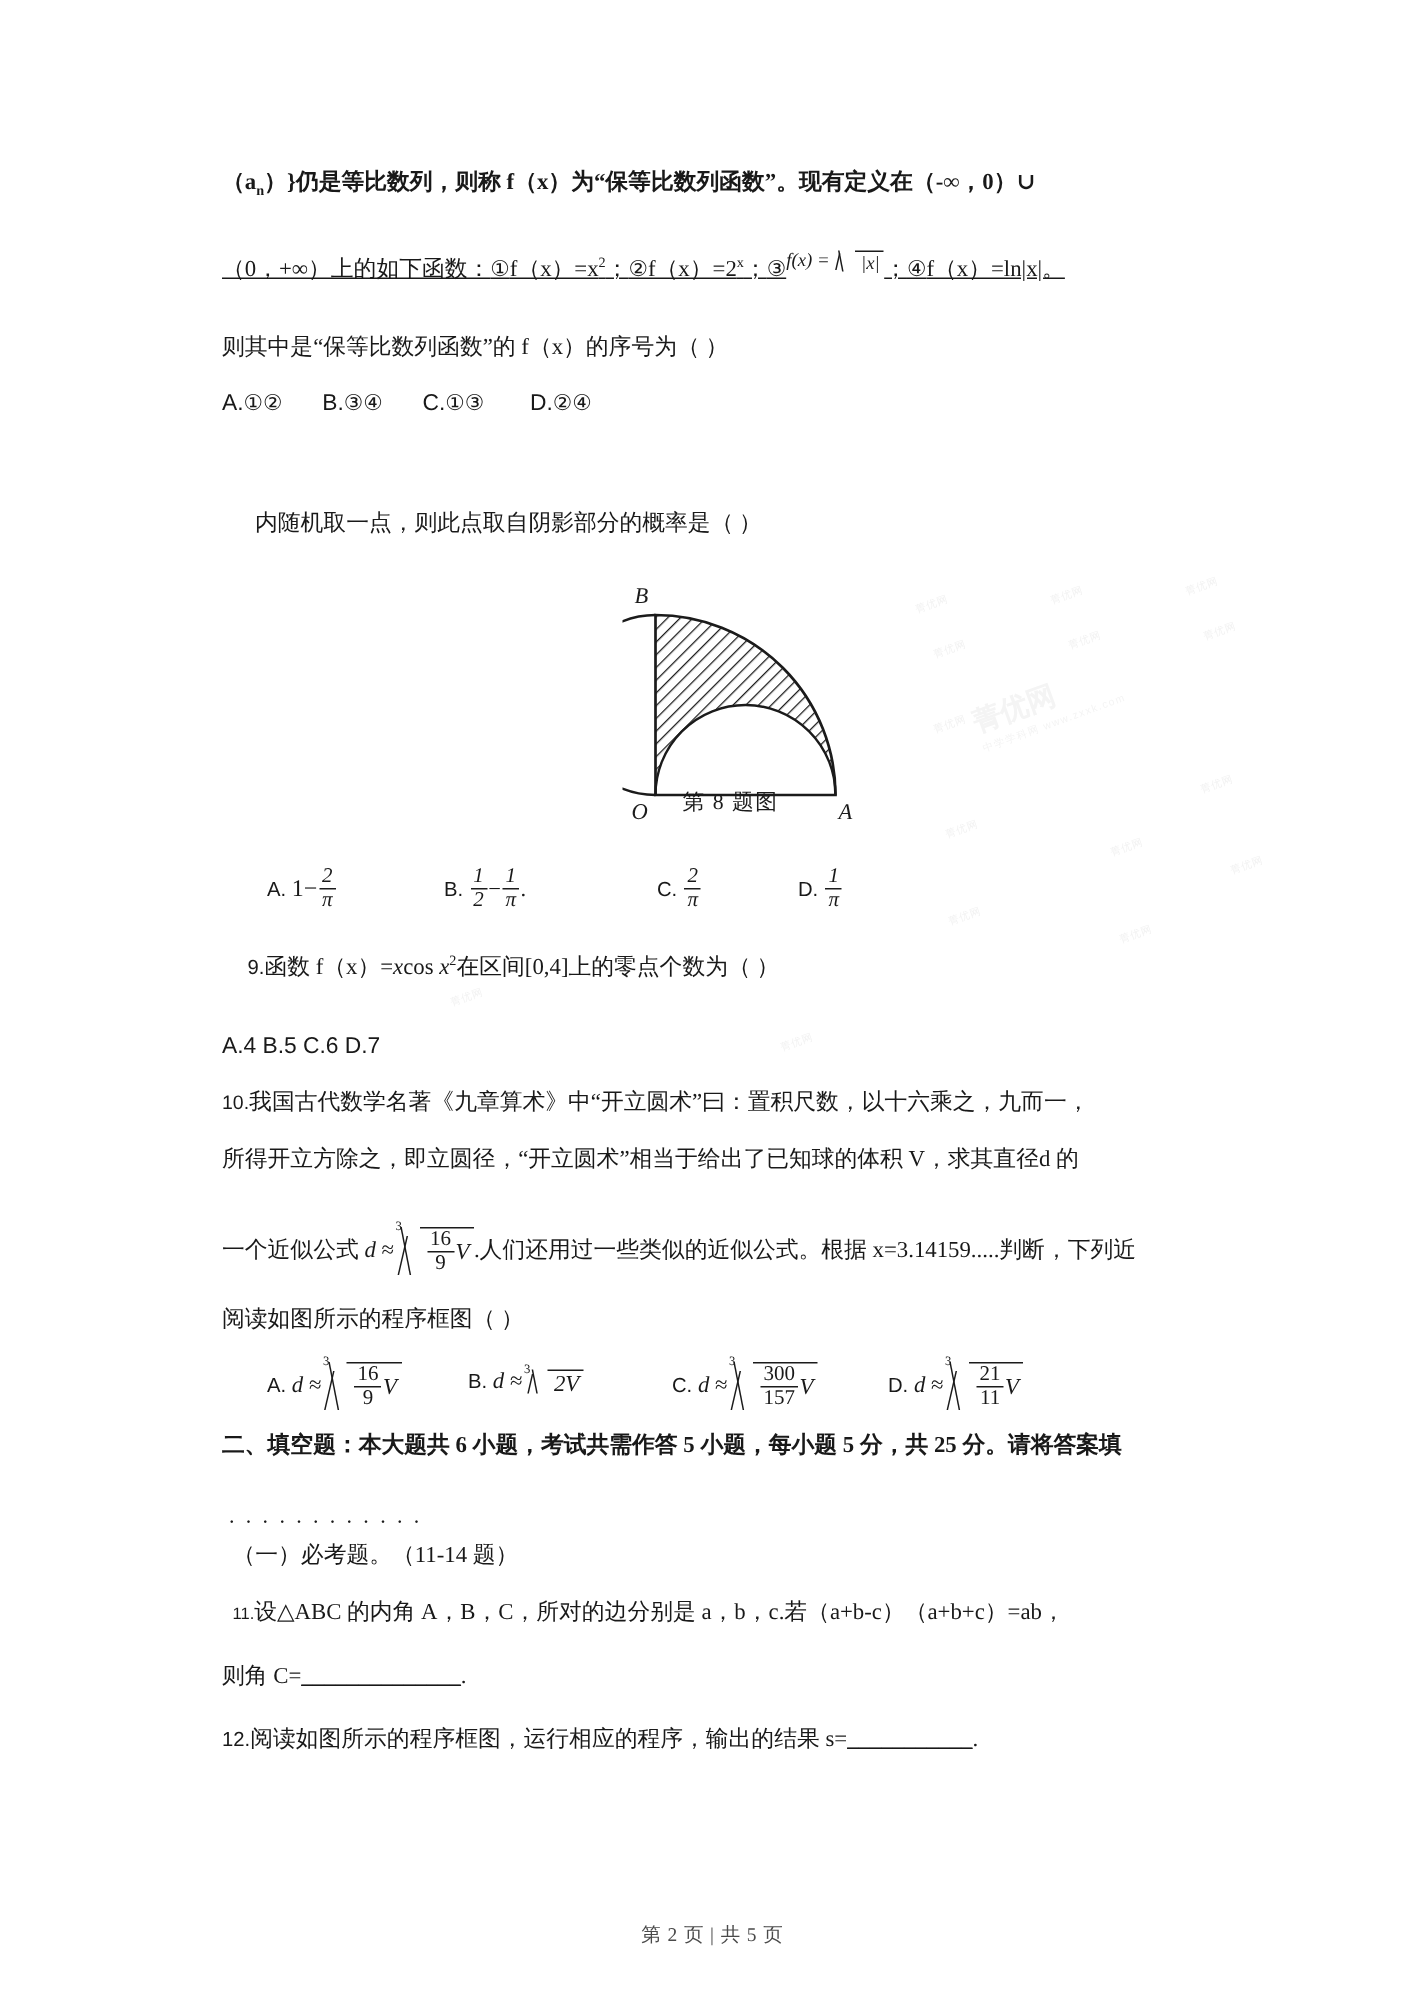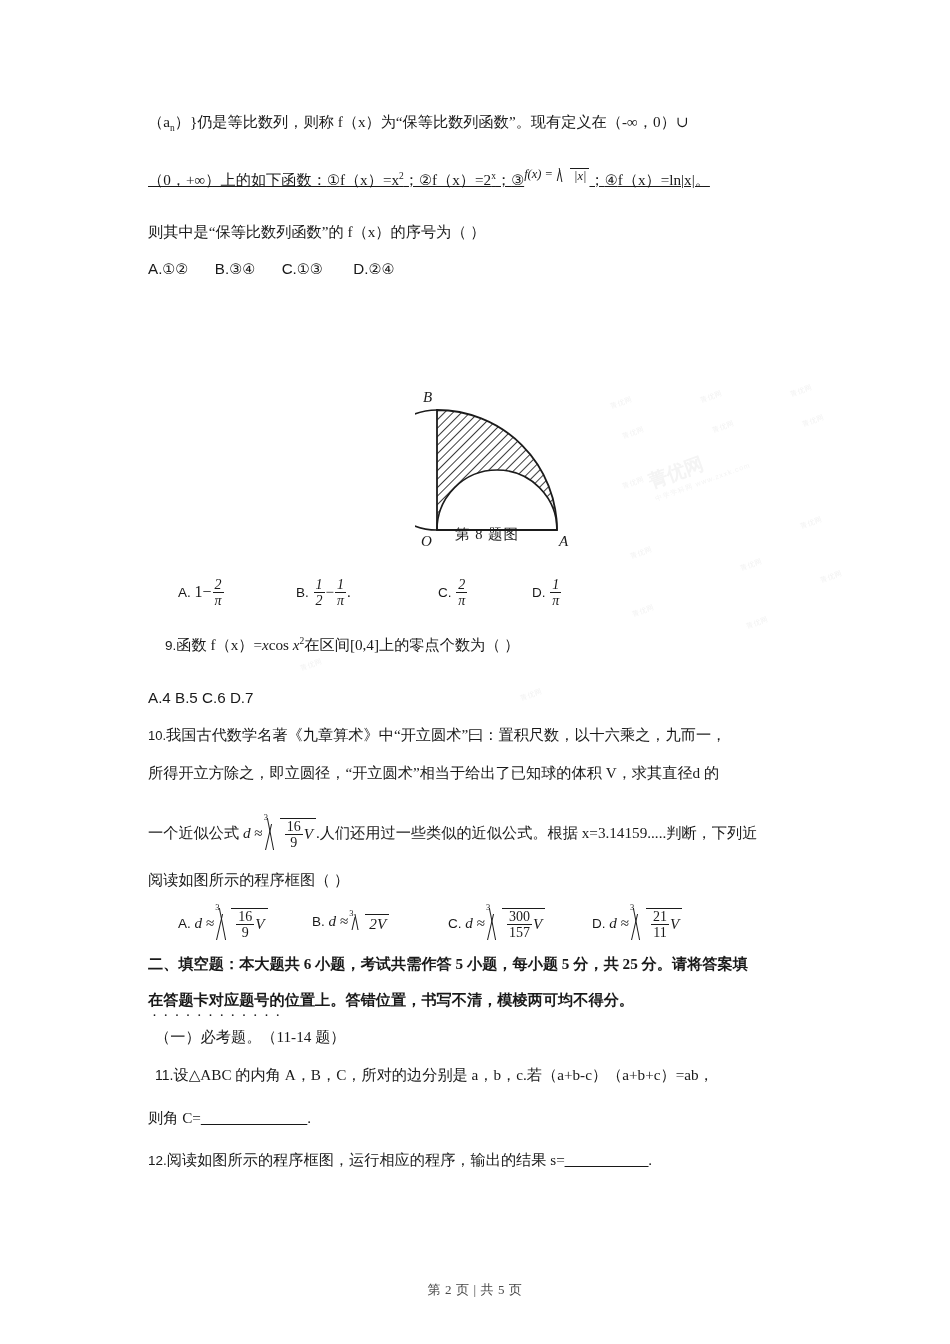--- a/index.html
+++ b/index.html
@@ -193,40 +193,41 @@
   <div class="wm-small" style="left:300px; top:660px;">菁优网</div>
   <div class="wm-small" style="left:520px; top:690px;">菁优网</div>
   <div class="wm-big" style="left:648px; top:452px;">
     <span>菁优网</span>
     <span class="wm-sub">中学学科网 www.zxxk.com</span>
   </div>
 </div>
 
 <div id="page">
 
-  <div class="line body-txt zh" style="left:148px; top:114px;">
+  <div class="line body-txt zh" style="left:148px; top:114px;font-weight:bold;">
     <span>（a</span><sub class="sm">n</sub><span>）}仍是等比数列，则称 f（x）为“保等比数列函数”。现有定义在（-∞，0）∪</span>
   </div>
 
   <div class="line body-txt zh" style="left:148px; top:172px;text-decoration:underline;">
     <span>（0，+∞）上的如下函数：</span><span class="circ">①</span><span>f（x）=x</span><sup class="sm">2</sup><span>；</span><span class="circ">②</span><span>f（x）=2</span><sup class="sm">x</sup><span>；</span><span class="circ">③</span><span style="display:inline-block; position:relative; top:-7px; font-size:12.5px; font-family:'Liberation Serif',serif;"><i>f(x) =</i><span class="rad" style="font-size:12.5px;"><span class="sign"></span><span class="bod"><i>|x|</i></span></span></span><span>；</span><span class="circ">④</span><span>f（x）=ln|x|。</span>
   </div>
 
   <div class="line body-txt zh" style="left:148px; top:224px;">则其中是“保等比数列函数”的 f（x）的序号为（    ）</div>
 
   <div class="line body-txt sans" style="left:148px; top:261px;">
     <span>A.</span><span class="circ">①②</span>
     <span style="display:inline-block;width:18px"></span>
     <span>B.</span><span class="circ">③④</span>
     <span style="display:inline-block;width:18px"></span>
     <span>C.</span><span class="circ">①③</span>
     <span style="display:inline-block;width:22px"></span>
     <span>D.</span><span class="circ">②④</span>
   </div>
 
+  <div class="line body-txt zh" style="left:170px; top:341px;">内随机取一点，则此点取自阴影部分的概率是（        ）</div>
 
   <div id="figure-wrap">
     <svg width="175" height="170" viewBox="0 0 175 170" xmlns="http://www.w3.org/2000/svg">
       <defs>
         <pattern id="hatch" width="6" height="6" patternTransform="rotate(45)" patternUnits="userSpaceOnUse">
           <line x1="0" y1="0" x2="0" y2="6" stroke="#1b1b1b" stroke-width="1.7"></line>
         </pattern>
 
         <clipPath id="sectorClip">
           <path d="M22,148 L142,148 A120,120 0 0,0 22,28 Z"></path>
@@ -327,27 +328,26 @@
     <span>≈</span><span class="rad"><span class="idx">3</span><span class="sign"></span><span class="bod"><span class="frac"><span class="num">300</span><span class="den">157</span></span><span class="mi">V</span></span></span>
   </div>
 
   <div class="line body-txt" style="left:592px; top:908px;">
     <span class="sans" style="font-size:13.5px">D.</span>
     <span class="mi">d</span>
     <span>≈</span><span class="rad"><span class="idx">3</span><span class="sign"></span><span class="bod"><span class="frac"><span class="num">21</span><span class="den">11</span></span><span class="mi">V</span></span></span>
   </div>
 
   <div class="line body-txt zh bold" style="left:148px; top:956px;">二、填空题：本大题共 6 小题，考试共需作答 5 小题，每小题 5 分，共 25 分。请将答案填</div>
-  <div class="line body-txt zh bold" style="left:148px; top:992px;">在答题卡对应题号的位置上。答错位置，书写不清，模棱两可均不得分。</div>
   <div class="dotted-under" style="left:152px; top:1008px;">············</div>
 
   <div class="line body-txt zh" style="left:155px; top:1029px;">（一）必考题。（11-14 题）</div>
 
   <div class="line body-txt zh" style="left:155px; top:1067px;">
-    <span class="sans" style="font-size:14px">11.</span><span>设△ABC 的内角 A，B，C，所对的边分别是 a，b，c.若（a+b-c）（a+b+c）=ab，</span>
+    <span class="sans" style="font-size:11px">11.</span><span>设△ABC 的内角 A，B，C，所对的边分别是 a，b，c.若（a+b-c）（a+b+c）=ab，</span>
   </div>
   <div class="line body-txt zh" style="left:148px; top:1110px;">
     <span>则角 C=</span><span class="blank-line">______________</span><span>.</span>
   </div>
 
   <div class="line body-txt zh" style="left:148px; top:1152px;">
     <span class="sans" style="font-size:13.5px">12.</span><span>阅读如图所示的程序框图，运行相应的程序，输出的结果 s=</span><span class="blank-line">___________</span><span>.</span>
   </div>
 
   <div id="footer">第 2 页 | 共 5 页</div>

